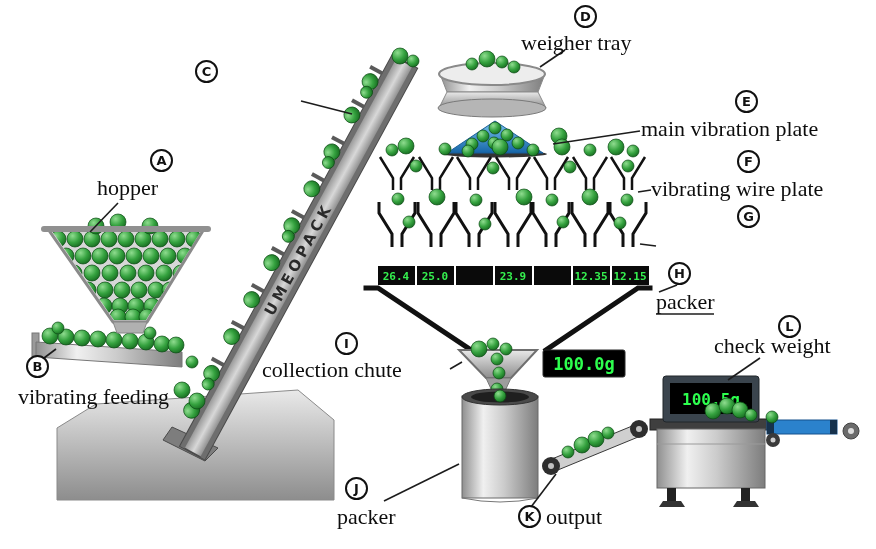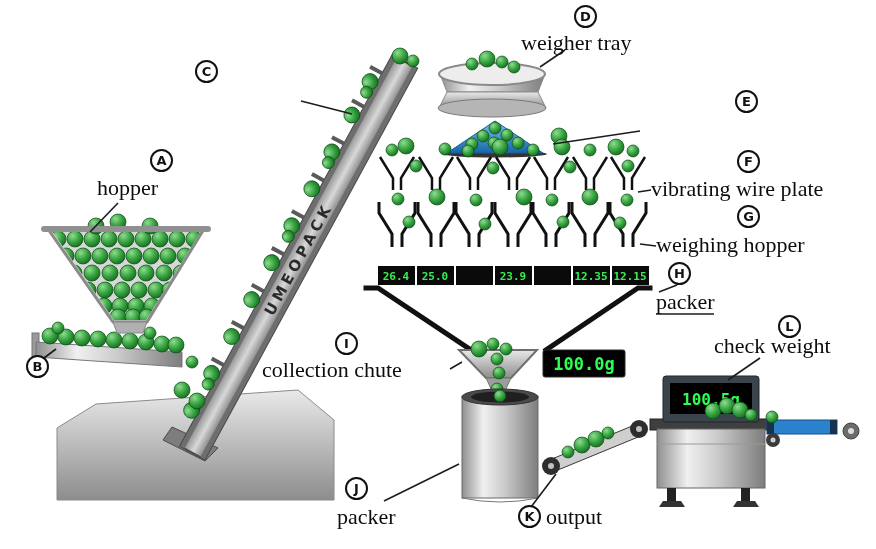--- a/index.html
+++ b/index.html
@@ -374,22 +374,23 @@
       <span>J</span>
     </div>
 <div class="badge" style="left:518px;top:505px">
       <span>K</span>
     </div>
 <div class="badge" style="left:778px;top:315px">
       <span>L</span>
     </div>
 
 <div class="lbl" style="left:97px;top:176px">hopper</div>
+<div class="lbl" style="left:18px;top:385px">vibrating feeding</div>
 <div class="lbl" style="left:521px;top:31px">weigher tray</div>
+<div class="lbl" style="left:641px;top:117px">main vibration plate</div>
 <div class="lbl" style="left:651px;top:177px">vibrating wire plate</div>
-<div class="lbl" style="left:656px;top:233px">weighing hopper</div>
 <div class="lbl" style="left:656px;top:290px">packer</div>
 <div class="lbl" style="left:262px;top:358px">collection chute</div>
 <div class="lbl" style="left:337px;top:505px">packer</div>
 <div class="lbl" style="left:546px;top:505px">output</div>
 <div class="lbl" style="left:714px;top:334px">check weight</div>
 
 </div>
 
 </body></html>

